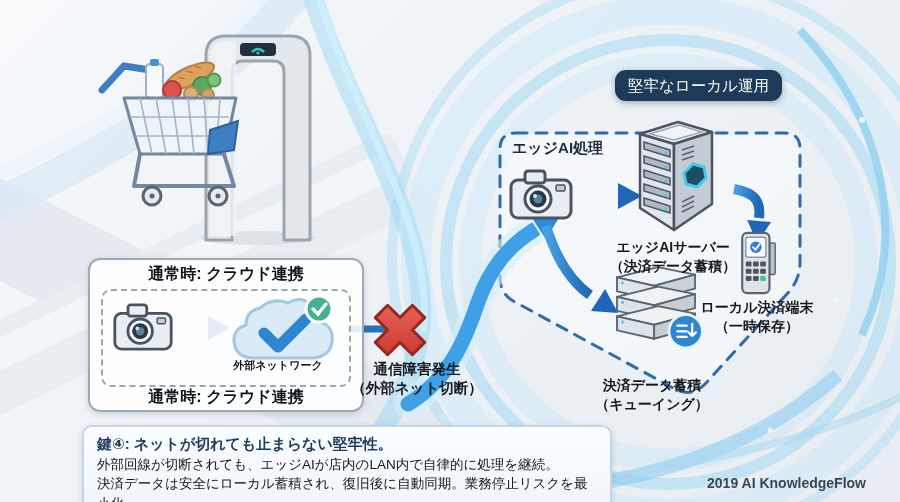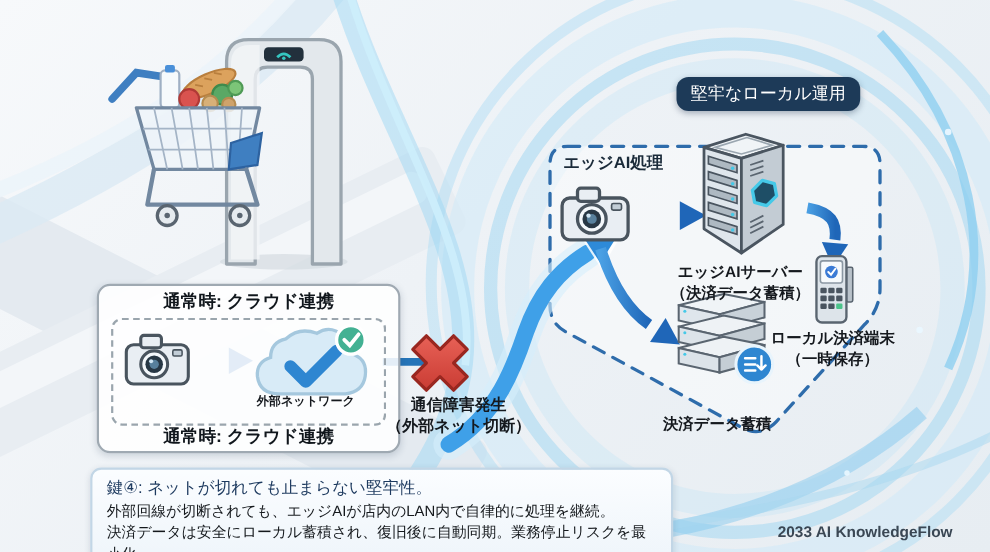--- a/index.html
+++ b/index.html
@@ -37,21 +37,21 @@
   .cloudbox-bottom{
     position:absolute;left:50%;bottom:2px;transform:translateX(-50%);
     font-weight:700;font-size:16px;color:#10161c;white-space:nowrap;
   }
   .keybox{
     position:absolute;left:82px;top:425px;width:500px;
     background:linear-gradient(180deg,#fbfdff,#edf4fa);
     border:2px solid #c2d6e6;border-radius:10px;
     padding:6px 13px 8px 13px;box-shadow:0 2px 6px rgba(40,60,90,.15);
   }
-  .keybox .title{font-weight:400;font-size:15px;color:#1d3a5f;line-height:1.45;}
+  .keybox .title{font-weight:700;font-size:15px;color:#1d3a5f;line-height:1.45;}
   .keybox .body{font-weight:400;font-size:13.5px;color:#14181c;line-height:1.45;}
   .credit{
     position:absolute;right:34px;bottom:11px;font-weight:600;font-size:14px;color:#3a4754;
   }
 </style>
 </head>
 <body>
 
 <div class="stage">
 
@@ -238,20 +238,21 @@
   <div class="label" style="left:673px;top:238px;">
     <div>エッジAIサーバー</div>
     <div>（決済データ蓄積）</div>
   </div>
   <div class="label" style="left:757px;top:298px;">
     <div>ローカル決済端末</div>
     <div>（一時保存）</div>
   </div>
   <div class="label" style="left:652px;top:350px;margin-top:26px;">
     <div>決済データ蓄積</div>
+    <div>（キューイング）</div>
   </div>
 
   <div class="cloudbox">
     <div class="cloudbox-title">通常時: クラウド連携</div>
     <div class="cloudbox-inner"></div>
     <div class="cloudbox-bottom">通常時: クラウド連携</div>
   </div>
 
   <svg class="abs" width="62" height="53" viewBox="0 0 66 56" style="left:112px;top:300px;">
     <rect x="3" y="14" width="60" height="38" rx="7" fill="#e9eef3" stroke="#49545e" stroke-width="3"></rect>
@@ -286,15 +287,15 @@
     <div>通信障害発生</div>
     <div>（外部ネット切断）</div>
   </div>
 
   <div class="keybox">
     <div class="title">鍵④: ネットが切れても止まらない堅牢性。</div>
     <div class="body">外部回線が切断されても、エッジAIが店内のLAN内で自律的に処理を継続。</div>
     <div class="body">決済データは安全にローカル蓄積され、復旧後に自動同期。業務停止リスクを最小化。</div>
   </div>
 
-  <div class="credit">2033 AI KnowledgeFlow</div>
+  <div class="credit">2019 AI KnowledgeFlow</div>
 
 </div>
 
 </body></html>

